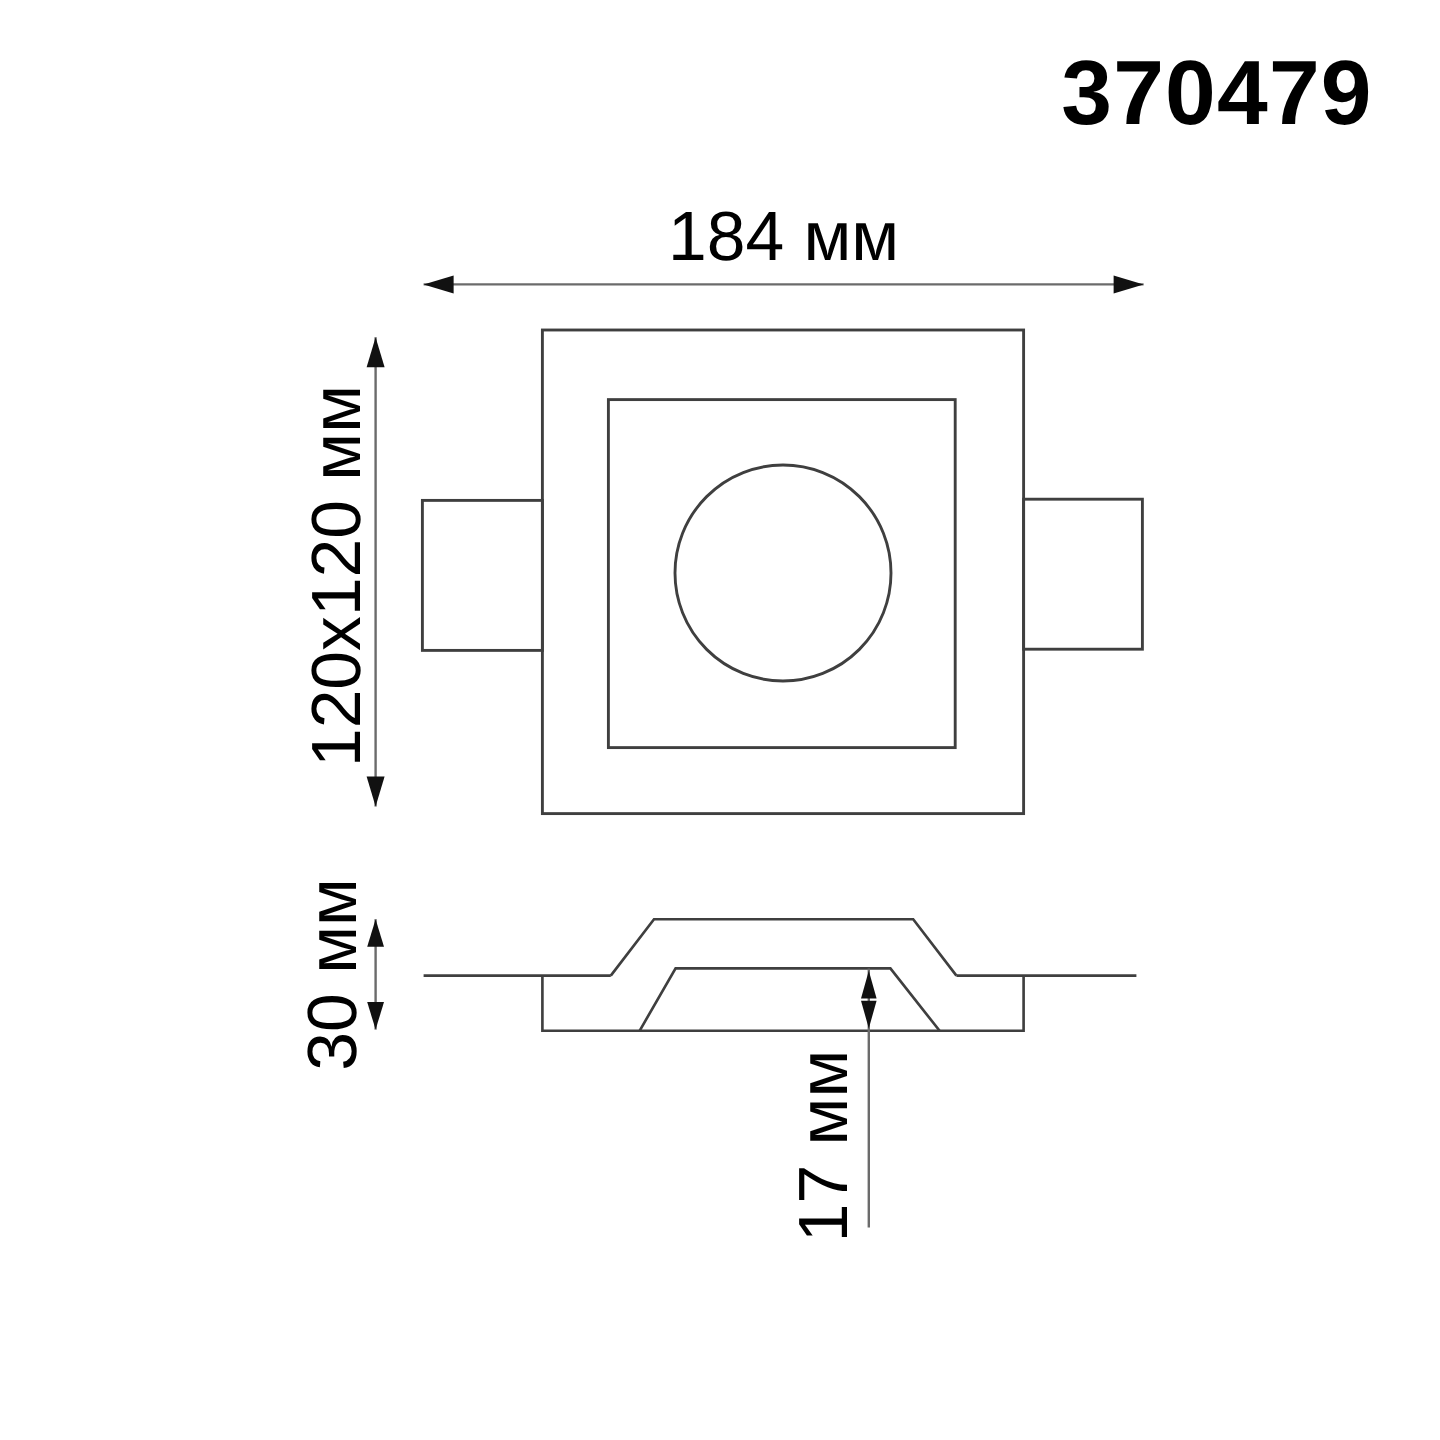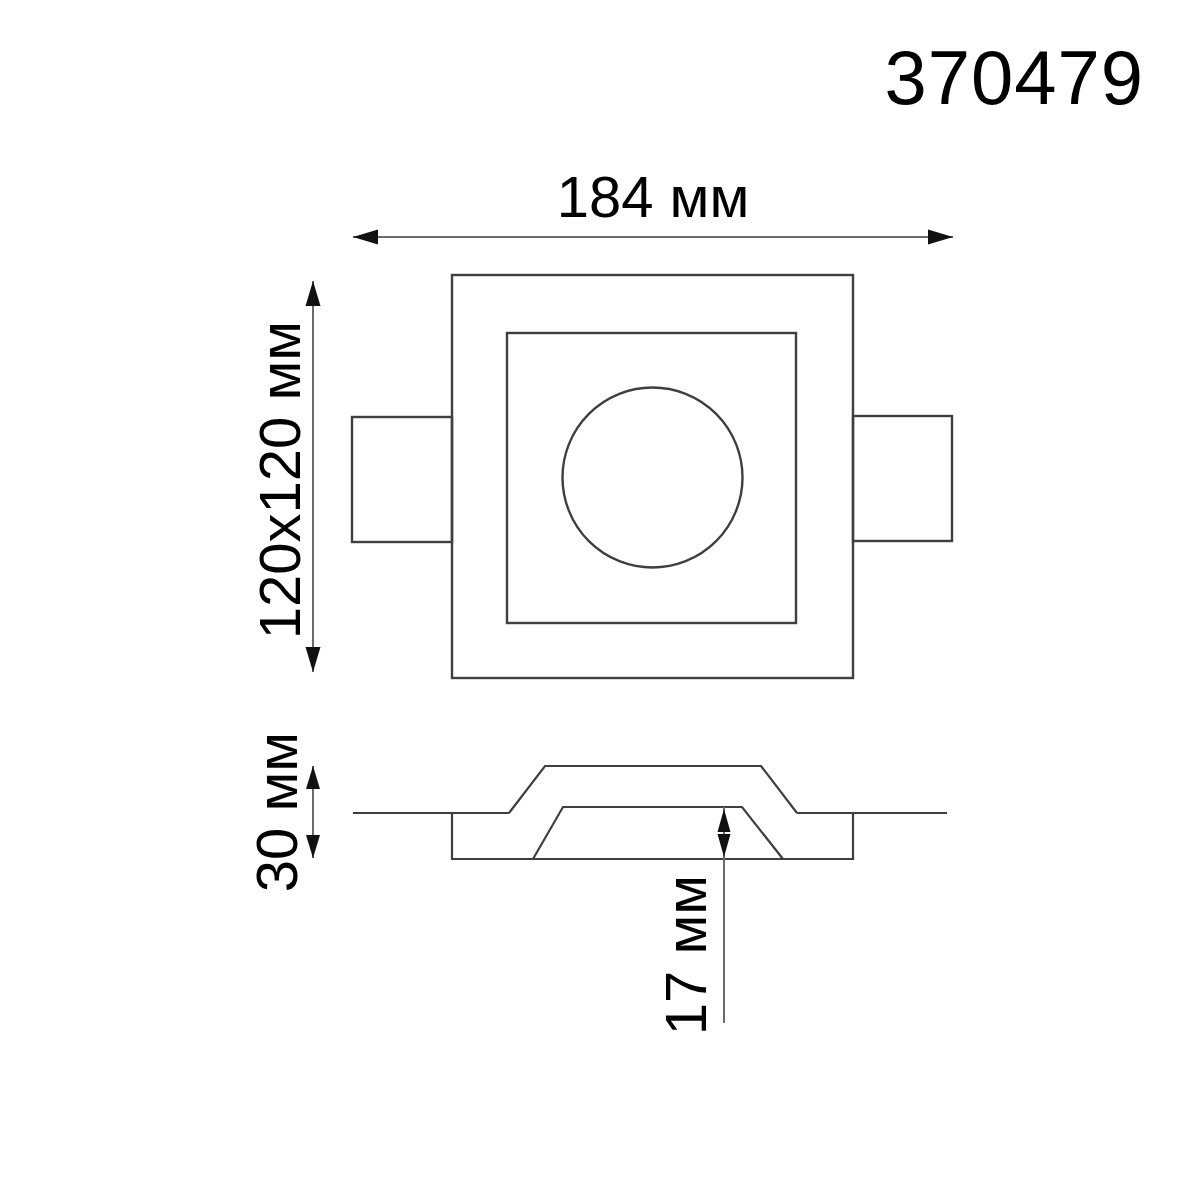--- a/index.html
+++ b/index.html
@@ -19,21 +19,21 @@
     position: relative;
     width: 1200px; height: 1200px;
     background: var(--background);
     overflow: hidden;
   }
   .product-code {
     position: absolute;
     top: 34px;
     right: 56px;
     font-size: 76px;
-    font-weight: normal;
+    font-weight: bold;
     color: var(--text);
     letter-spacing: 1px;
     margin-left: 48px;
   }
   svg.drawing {
     position: absolute;
     left: 0; top: 0;
     width: 1200px; height: 1200px;
   }
   .shape {

